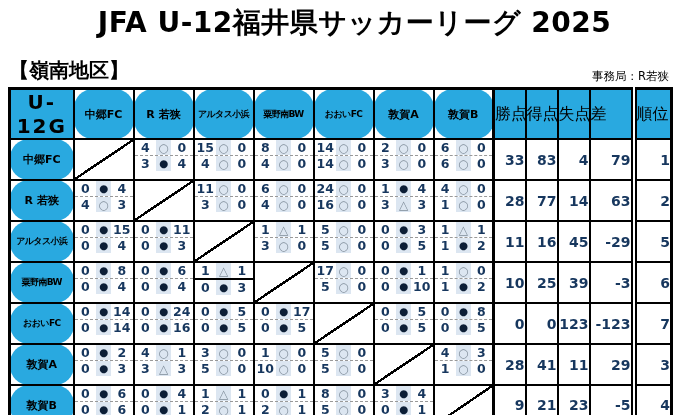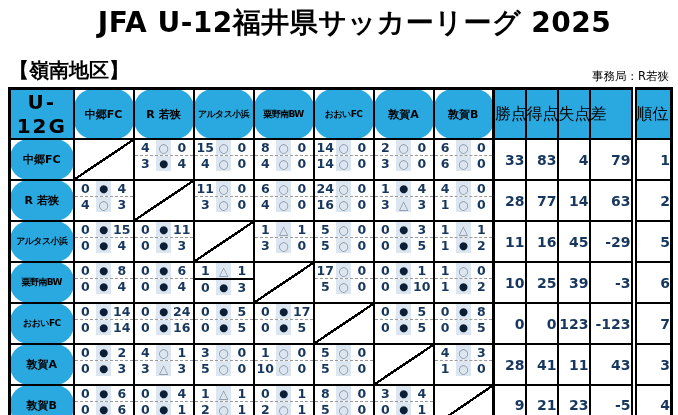--- a/index.html
+++ b/index.html
@@ -590,21 +590,21 @@
           </div>
           <div class="mline">
             <span class="score">1</span>
             <span class="sym win">○</span>
             <span class="score">0</span>
           </div>
         </td>
         <td class="stat-cell stats-start">28</td>
         <td class="stat-cell">41</td>
         <td class="stat-cell">11</td>
-        <td class="stat-cell">43</td>
+        <td class="stat-cell">29</td>
         <td class="stat-cell rank-col">3</td>
       </tr>
       <tr>
         <td class="team-cell">敦賀B</td>
         <td class="match-cell">
           <div class="mline first">
             <span class="score">0</span>
             <span class="sym loss">●</span>
             <span class="score">6</span>
           </div>

